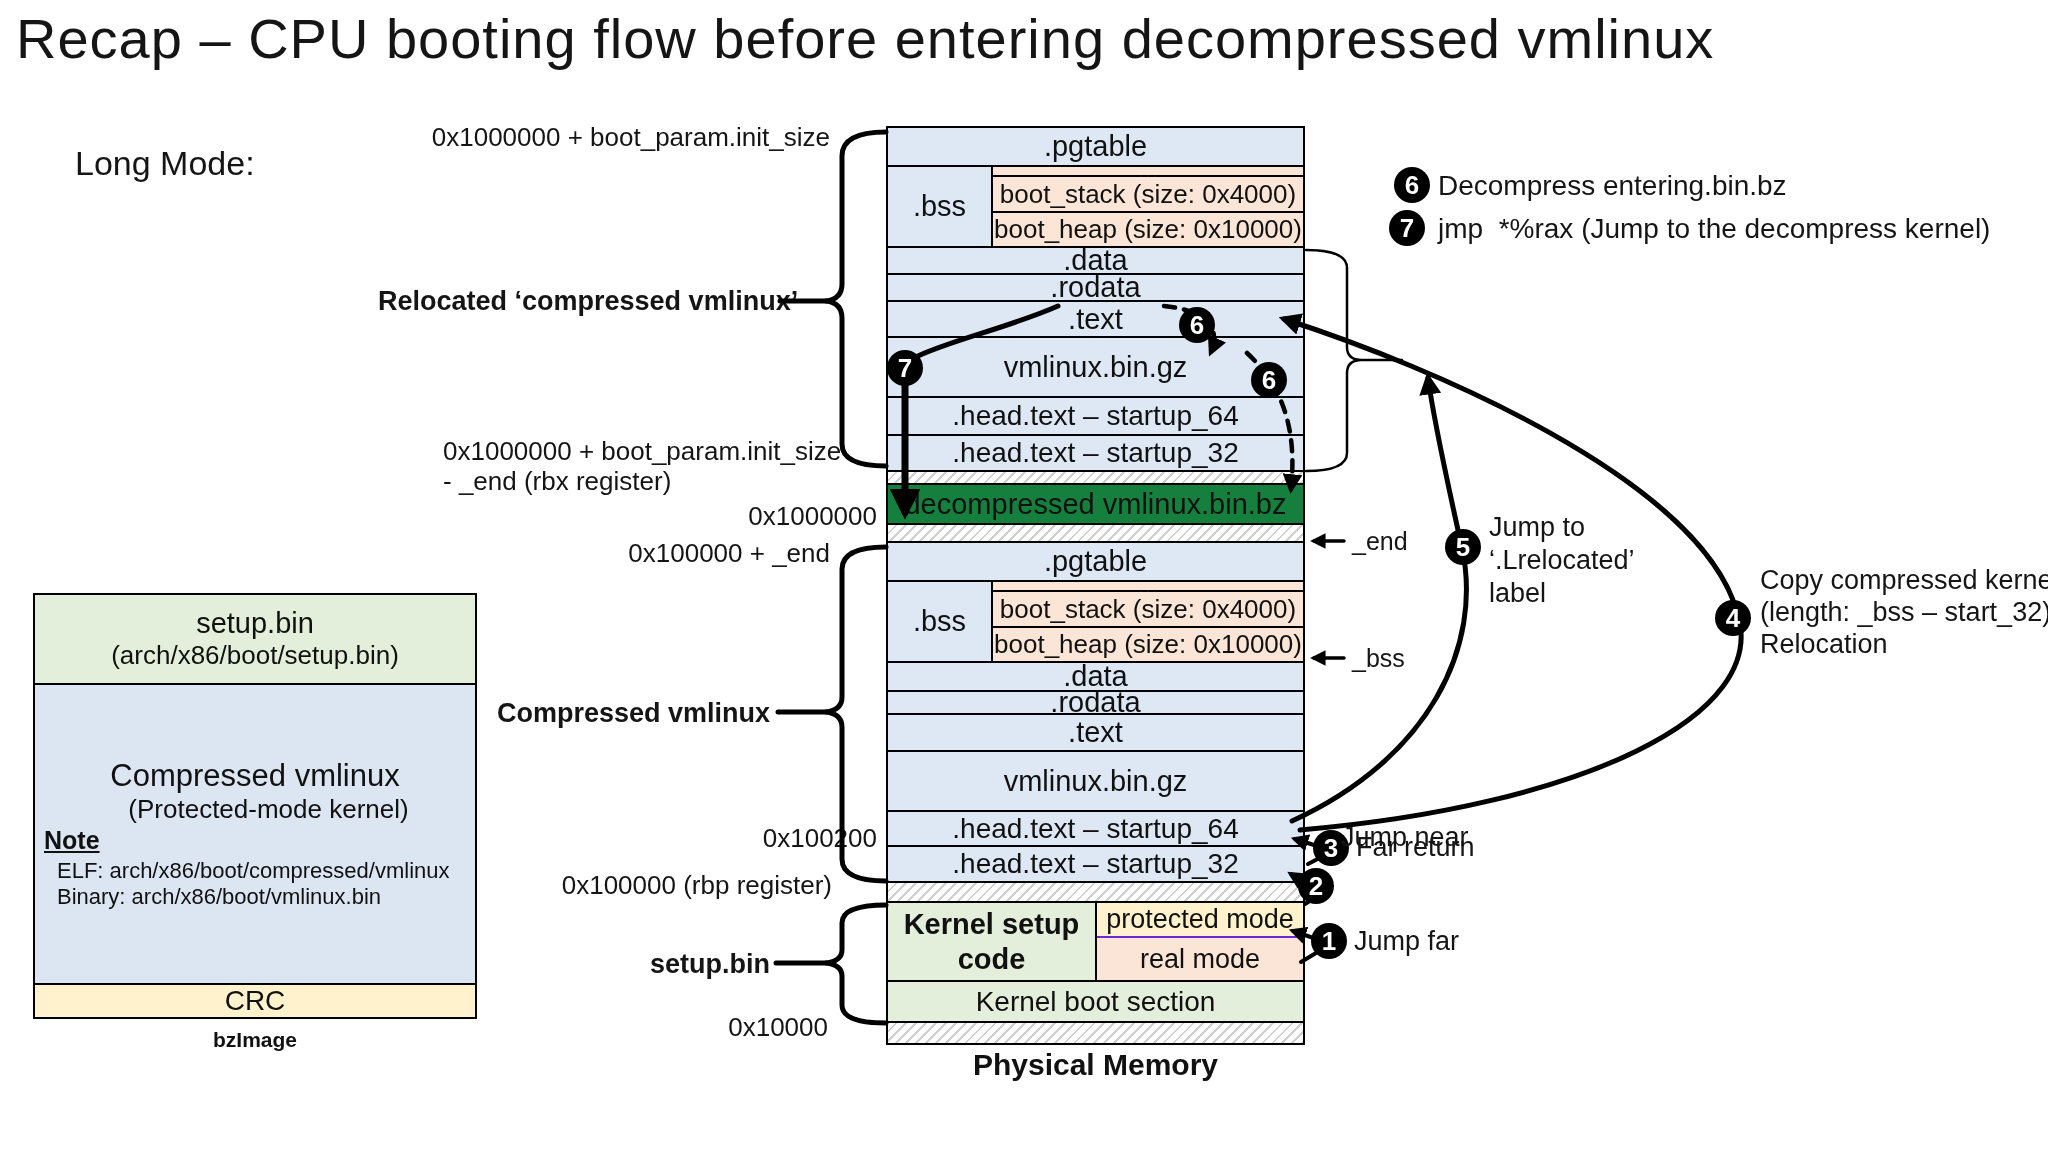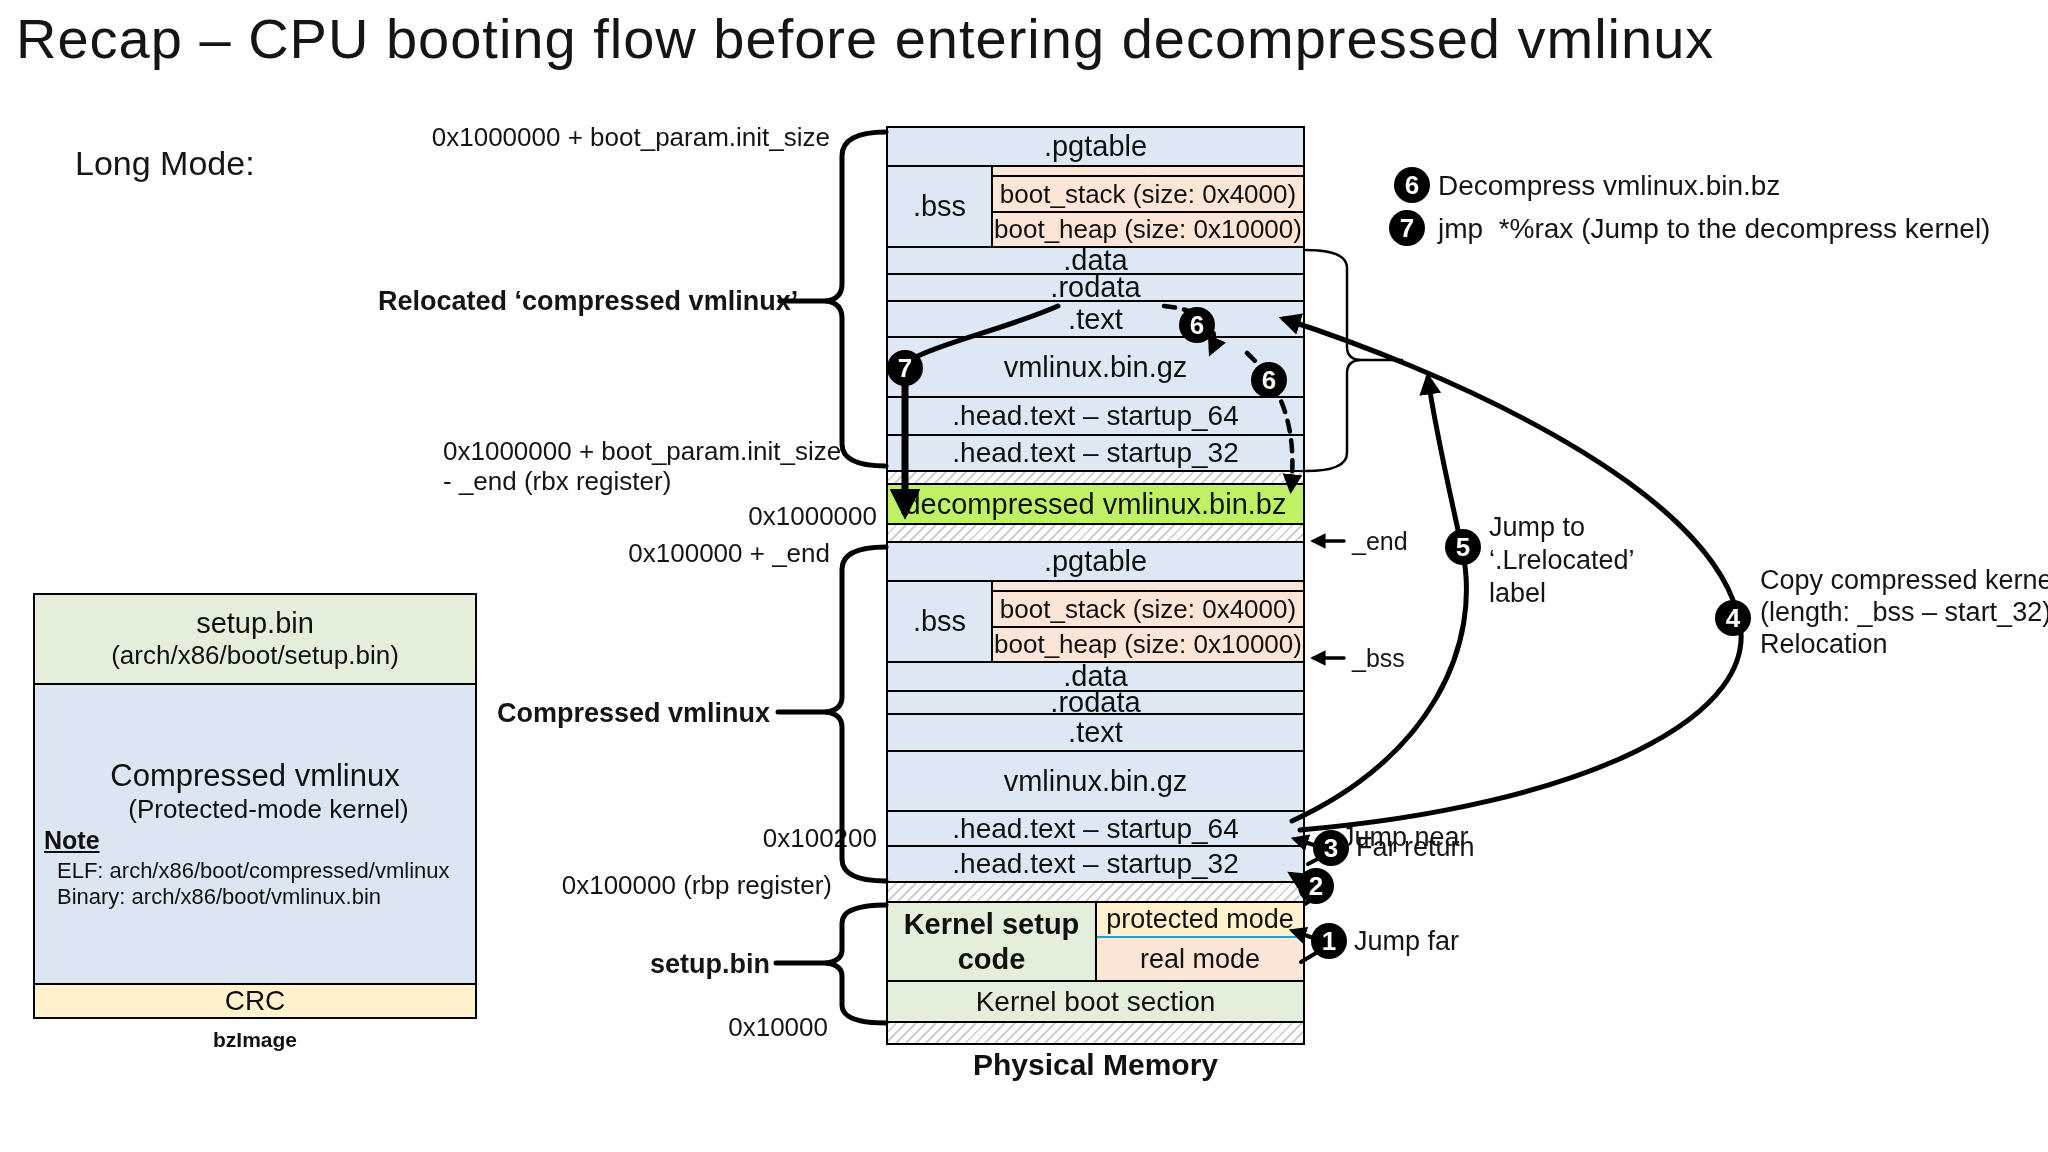--- a/index.html
+++ b/index.html
@@ -13,33 +13,33 @@
   .rlabel{font-size:26px;text-align:right;white-space:nowrap;color:#151515;}
   .llabel{font-size:26px;text-align:left;white-space:nowrap;color:#151515;}
   .blabel{font-size:27px;font-weight:bold;text-align:right;white-space:nowrap;color:#151515;}
 
   
   .membox{left:886px;top:126px;width:419px;height:919px;border:2px solid #000;box-sizing:border-box;background:#fff;}
   .mrow{box-sizing:border-box;border-bottom:2px solid #000;display:flex;align-items:center;justify-content:center;
         font-size:29px;background:#dde8f4;overflow:hidden;}
   .mrow:last-child{border-bottom:none;}
   .hatch{background:repeating-linear-gradient(135deg,#ffffff 0 5px,#cfcfcf 5px 7px);}
-  .yellowrow{background:#bef264;}
+  .yellowrow{background:#15803d;}
   .greenrow{background:#e3efda;}
   .bsswrap{display:flex;padding:0;align-items:stretch;}
   .bsscell{width:105px;border-right:2px solid #000;display:flex;align-items:center;justify-content:center;
            font-size:29px;box-sizing:border-box;background:#dde8f4;}
   .bsscol{flex:1;display:flex;flex-direction:column;}
   .pinkrow{background:#fbe5d6;box-sizing:border-box;border-bottom:2px solid #000;display:flex;align-items:center;justify-content:center;font-size:26px;}
   .dotsrow{font-size:22px;line-height:6px;border-bottom:2px solid #000;}
   .setupwrap{display:flex;padding:0;align-items:stretch;}
   .setupcell{width:209px;border-right:2px solid #000;display:flex;flex-direction:column;align-items:center;justify-content:center;
              font-size:29px;font-weight:bold;line-height:1.2;box-sizing:border-box;background:#e3efda;}
   .setupcol{flex:1;display:flex;flex-direction:column;}
-  .creamrow{background:#fff2cc;box-sizing:border-box;border-bottom:2px solid #0ea5e9;display:flex;align-items:center;justify-content:center;font-size:27px;}
+  .creamrow{background:#fff2cc;box-sizing:border-box;border-bottom:2px solid #6d28d9;display:flex;align-items:center;justify-content:center;font-size:27px;}
   .realrow{background:#fbe5d6;box-sizing:border-box;display:flex;align-items:center;justify-content:center;font-size:27px;}
   .caption{font-weight:bold;font-size:30px;text-align:center;}
 
   
   .bzbox{left:33px;top:593px;width:444px;height:426px;border:2px solid #000;box-sizing:border-box;}
   .bzgreen{height:90px;box-sizing:border-box;border-bottom:2px solid #000;background:#e3efda;
            display:flex;flex-direction:column;align-items:center;justify-content:center;}
   .bzblue{height:300px;box-sizing:border-box;border-bottom:2px solid #000;background:#dce6f2;position:relative;}
   .bzcrc{height:32px;background:#fff2cc;display:flex;align-items:center;justify-content:center;font-size:28px;}
 
@@ -177,21 +177,21 @@
   <div class="abs circ" style="left:1179px;top:307px;">6</div>
   <div class="abs circ" style="left:1251px;top:362px;">6</div>
   <div class="abs circ" style="left:1394px;top:167px;">6</div>
   <div class="abs circ" style="left:1389px;top:210px;">7</div>
   <div class="abs circ" style="left:1445px;top:529px;">5</div>
   <div class="abs circ" style="left:1715px;top:600px;">4</div>
   <div class="abs circ" style="left:1313px;top:830px;">3</div>
   <div class="abs circ" style="left:1298px;top:868px;">2</div>
   <div class="abs circ" style="left:1311px;top:923px;">1</div>
 
-  <div class="abs llabel" style="left:1438px;top:170px;font-size:28px;">Decompress vmlinux.bin.bz</div>
+  <div class="abs llabel" style="left:1438px;top:170px;font-size:28px;">Decompress entering.bin.bz</div>
   <div class="abs llabel pre" style="left:1438px;top:213px;font-size:28px;">jmp  *%rax (Jump to the decompress kernel)</div>
   <div class="abs steps3" style="left:1489px;top:511px;">
     <div>Jump to</div>
     <div>‘.Lrelocated’</div>
     <div>label</div>
   </div>
   <div class="abs steps3" style="left:1760px;top:564px;line-height:32px;">
     <div>Copy compressed kernel</div>
     <div>(length: _bss – start_32):</div>
     <div>Relocation</div>

